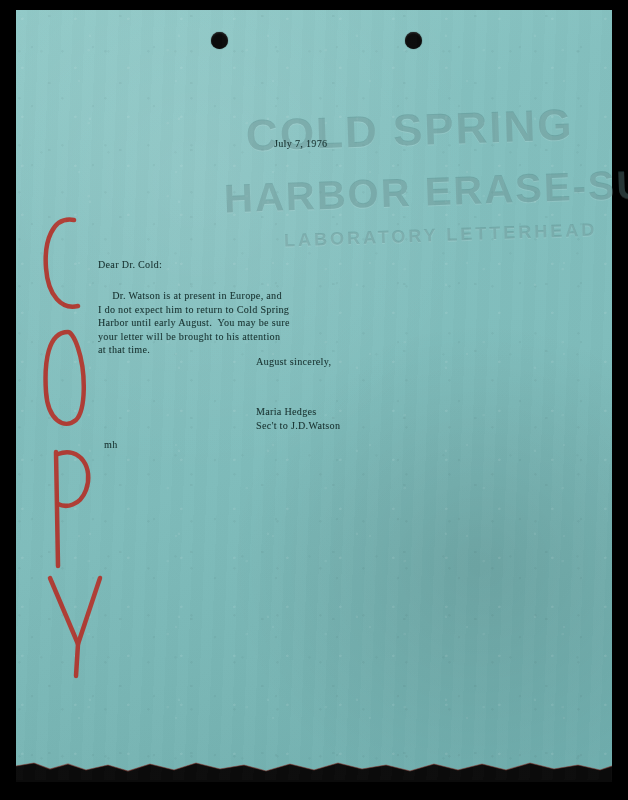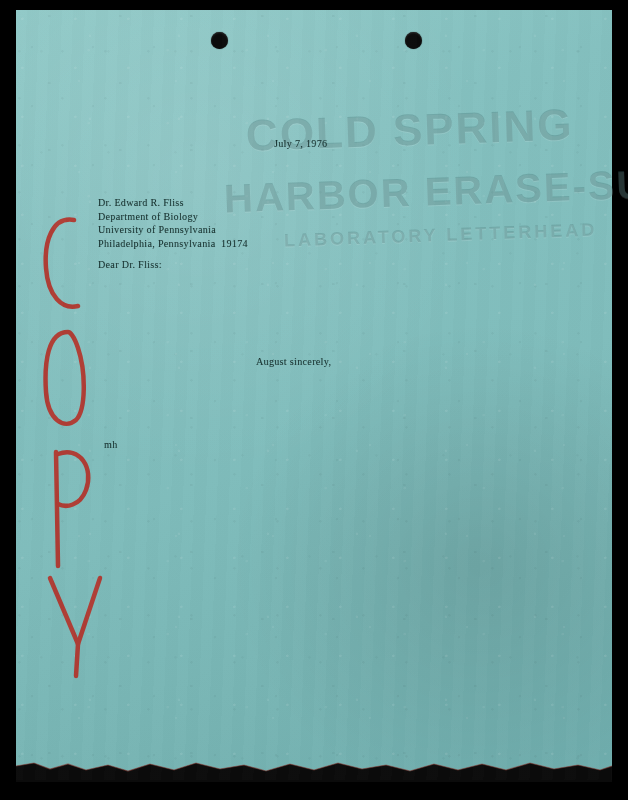--- a/index.html
+++ b/index.html
@@ -174,26 +174,29 @@
 
         <path d="M18 246 L 20 360"></path>
         <path d="M20 248 C 42 240, 56 262, 48 284 C 42 300, 28 302, 20 298"></path>
 
         <path d="M12 372 L 40 438"></path>
         <path d="M62 372 L 40 438 L 38 470"></path>
       </g>
     </svg>
 
     <div class="type" id="date">July 7, 1976</div>
-    <div class="type" id="addressee">Dr. Edward R. Fliss
-Department of Biology
-University of Pennsylvania
-Philadelphia, Pennsylvania  19174</div>
-    <div class="type" id="salutation">Dear Dr. Fliss:</div>
+    <div class="type" id="salutation">Dear Dr. Cold:</div>
+    <div class="type" id="body">     Dr. Watson is at present in Europe, and
+I do not expect him to return to Cold Spring
+Harbor until early August.  You may be sure
+your letter will be brought to his attention
+at that time.</div>
     <div class="type" id="closing">August sincerely,</div>
+    <div class="type" id="signature"><span>Maria Hedges</span>
+<span>Sec't to J.D.Watson</span></div>
     <div class="type" id="initials">mh</div>
 
     <svg class="torn-edge" viewBox="0 0 596 22" preserveAspectRatio="none">
       <path d="M0 6 L18 3 L34 9 L52 4 L70 10 L92 5 L112 11 L134 4 L158 10 L180 3 L204 9 L228 5 L250 11 L274 4 L298 10 L322 3 L346 9 L370 5 L394 11 L418 4 L442 10 L466 4 L490 10 L514 3 L538 9 L562 5 L584 10 L596 6 L596 22 L0 22 Z" fill="#0b0b0b"></path>
       <path d="M0 6 L18 3 L34 9 L52 4 L70 10 L92 5 L112 11 L134 4 L158 10 L180 3 L204 9 L228 5 L250 11 L274 4 L298 10 L322 3 L346 9 L370 5 L394 11 L418 4 L442 10 L466 4 L490 10 L514 3 L538 9 L562 5 L584 10 L596 6" fill="none" stroke="#8a3b33" stroke-width="1.2" opacity="0.55"></path>
     </svg>
 
     <div class="punch" id="punch-left"></div>
     <div class="punch" id="punch-right"></div>
 

